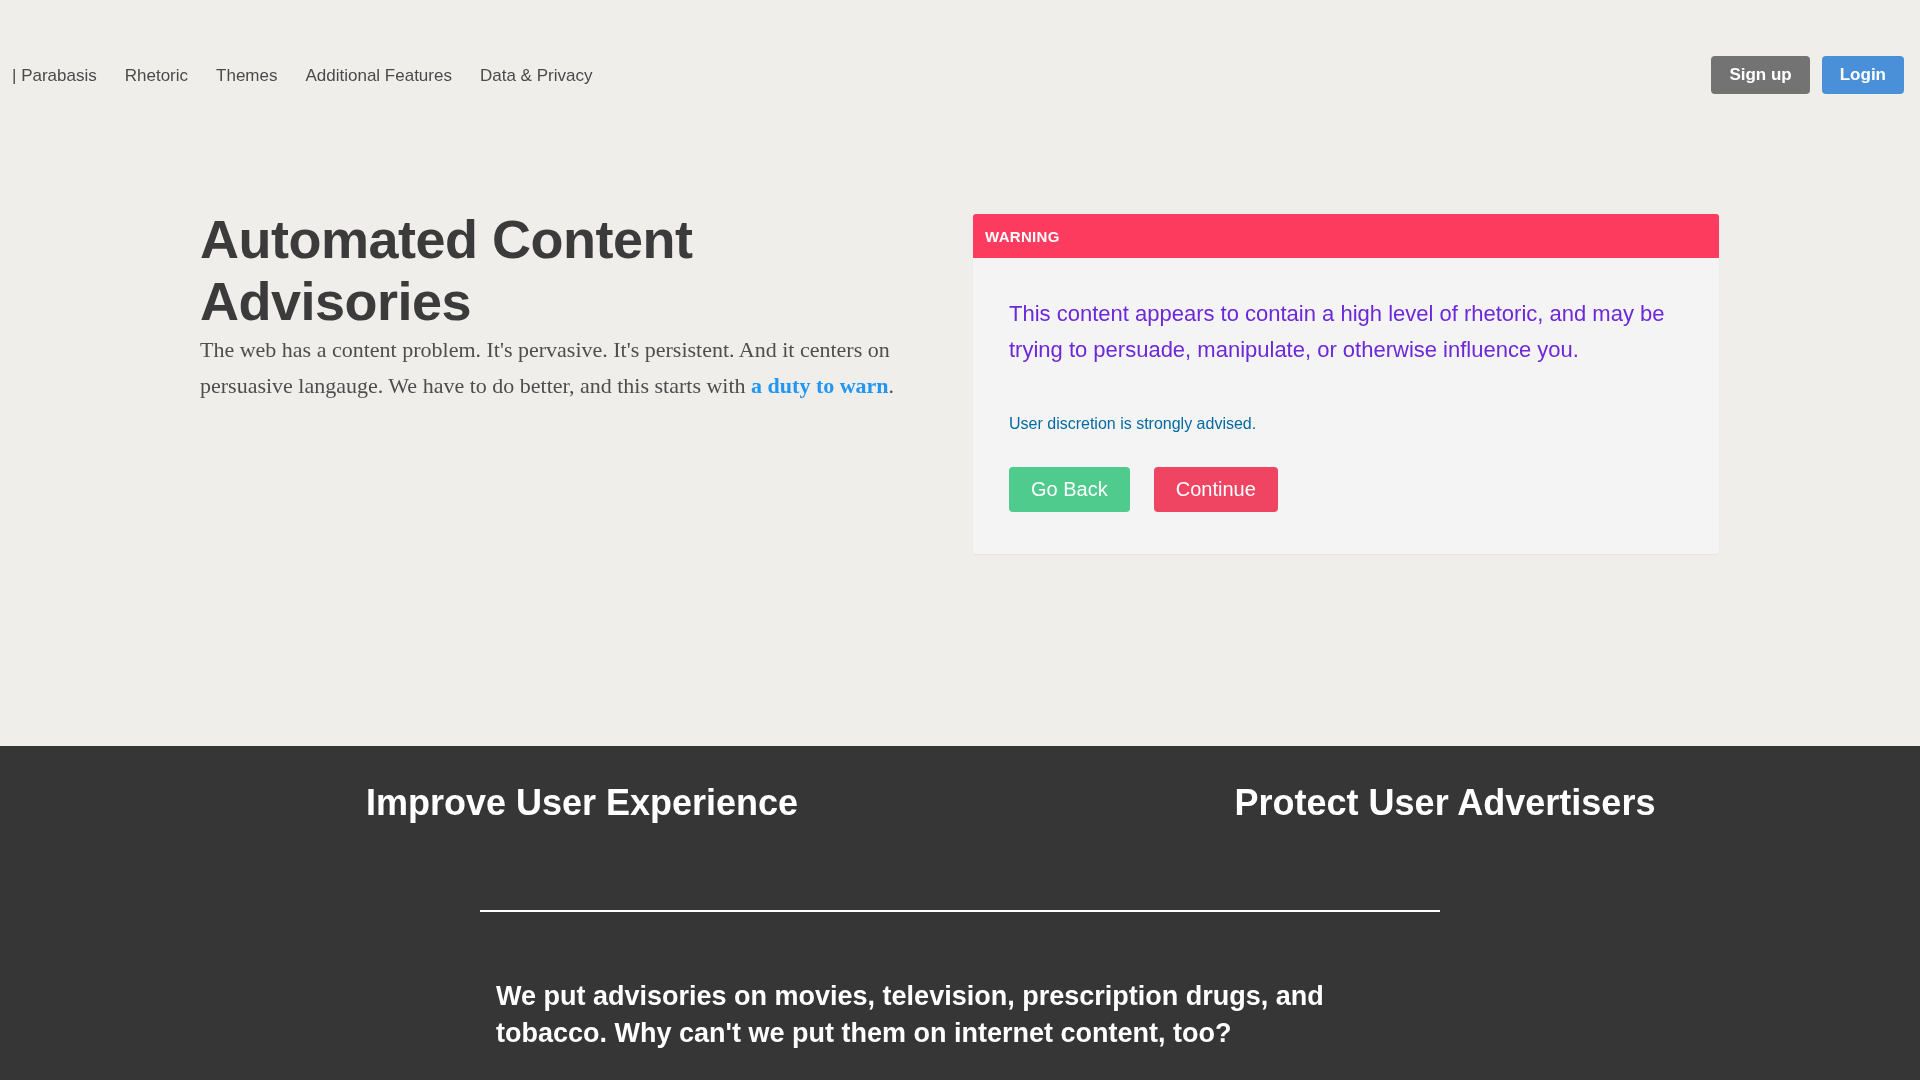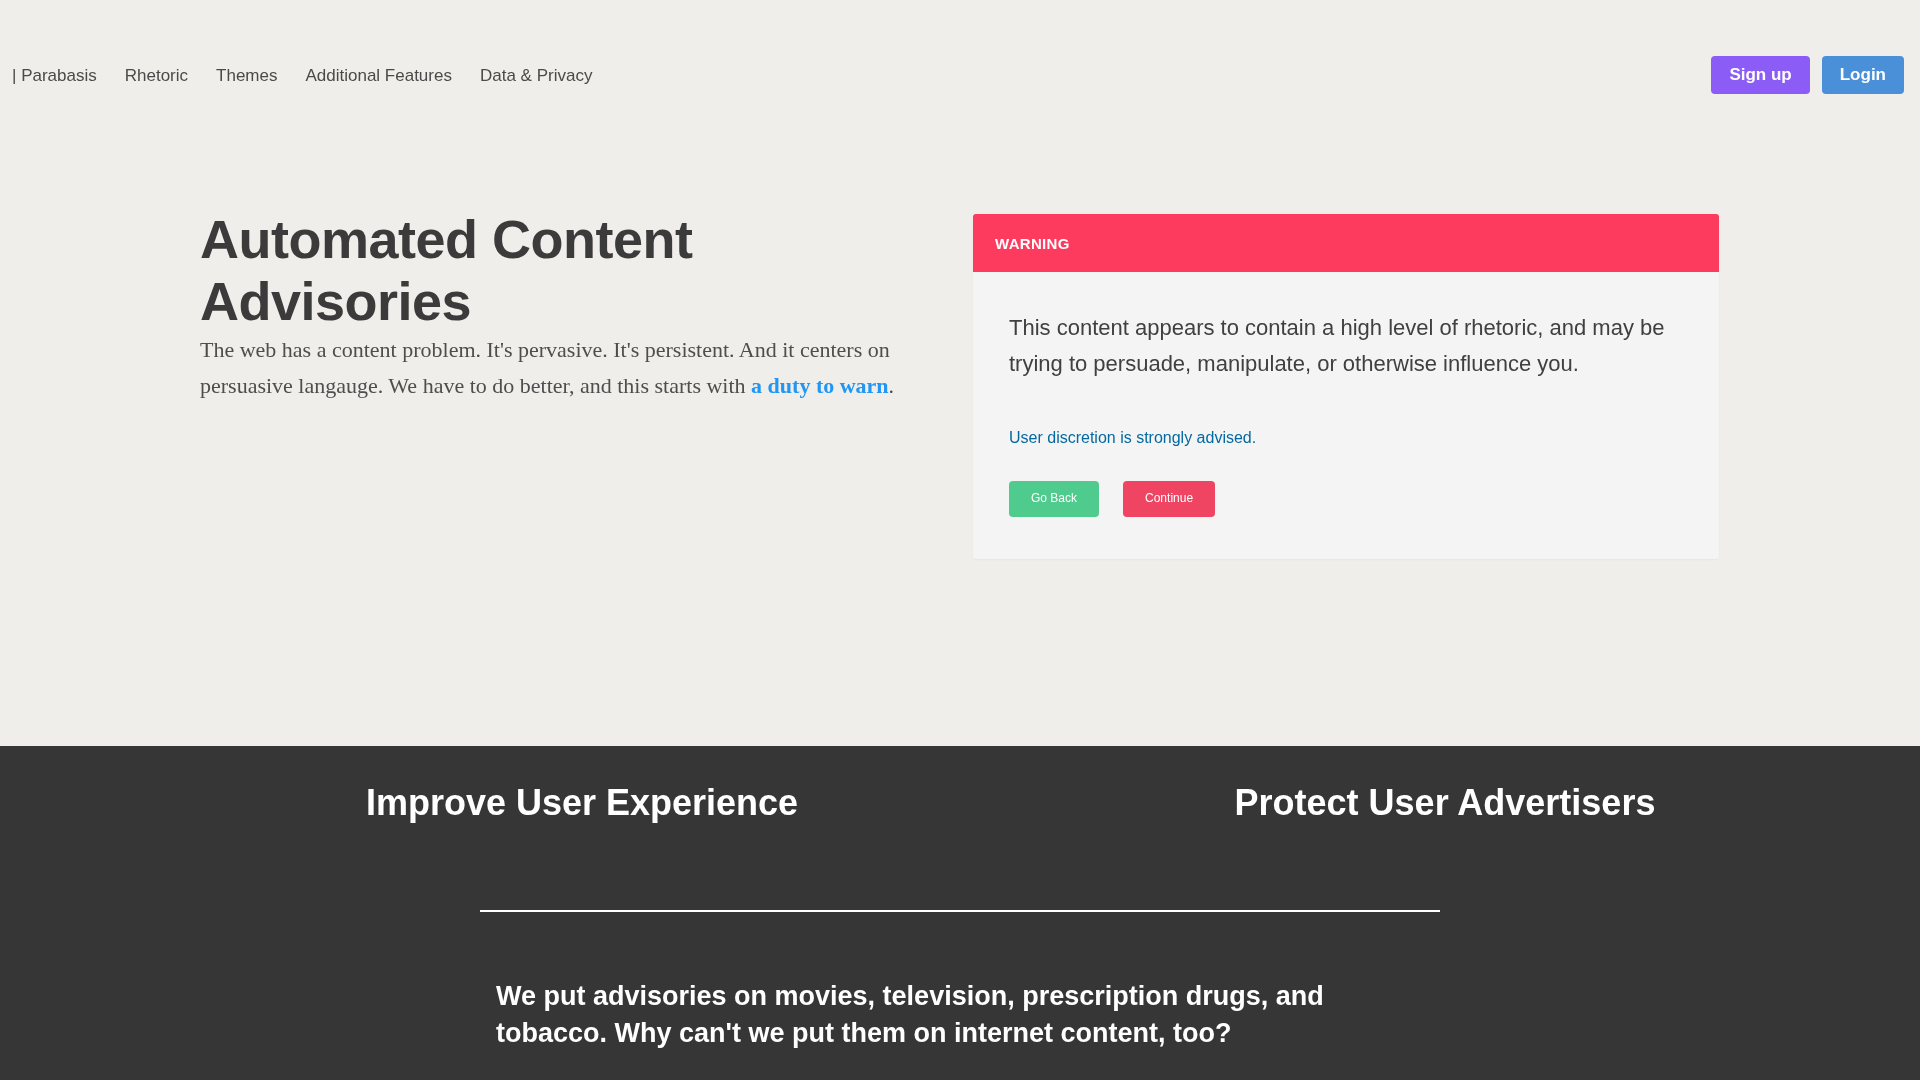--- a/index.html
+++ b/index.html
@@ -75,21 +75,21 @@
     border-radius: 4px;
     color: #ffffff;
     font-family: "Liberation Sans", sans-serif;
     font-size: 17px;
     font-weight: bold;
     padding: 9px 18px;
     cursor: pointer;
     line-height: 1.15;
   }
 
-  .btn-signup { background: #8b5cf6; }
+  .btn-signup { background: #737373; }
   .btn-login  { background: #4a90d9; }
 
   
   .hero {
     position: absolute;
     top: 56px; left: 0;
     width: 1920px;
     height: 690px;
     background: #f0eeea;
   }
@@ -129,63 +129,63 @@
     left: 973px;
     top: 158px;
     width: 746px;
     border-radius: 3px;
     overflow: hidden;
     box-shadow: 0 1px 2px rgba(0,0,0,0.04);
   }
 
   .warning-header {
     background: #fd3b5e;
-    height: 58px;
+    height: 44px;
     display: flex;
     align-items: center;
-    padding-left: 22px;
+    padding-left: 12px;
   }
 
   .warning-header-label {
     color: #ffffff;
     font-size: 15px;
     font-weight: bold;
     letter-spacing: 0.3px;
   }
 
   .warning-body {
     background: #f4f4f4;
     padding: 38px 30px 42px 36px;
   }
 
   .warning-text {
     font-size: 22px;
     line-height: 1.62;
-    color: #404040;
+    color: #6d28d9;
   }
 
   .warning-text-second {
     font-size: 16px;
     line-height: 1.62;
     color: #0369a1;
     margin-top: 44px;
   }
 
   .warning-actions {
     display: flex;
     gap: 24px;
     margin-top: 30px;
   }
 
   .btn-card {
     border: none;
     border-radius: 4px;
     color: #ffffff;
     font-family: "Liberation Sans", sans-serif;
-    font-size: 12px;
+    font-size: 20px;
     padding: 11px 22px;
     cursor: pointer;
     line-height: 1.15;
   }
 
   .btn-goback  { background: #4ecb8d; }
   .btn-continue { background: #ef4462; }
 
   
   .dark-section {

